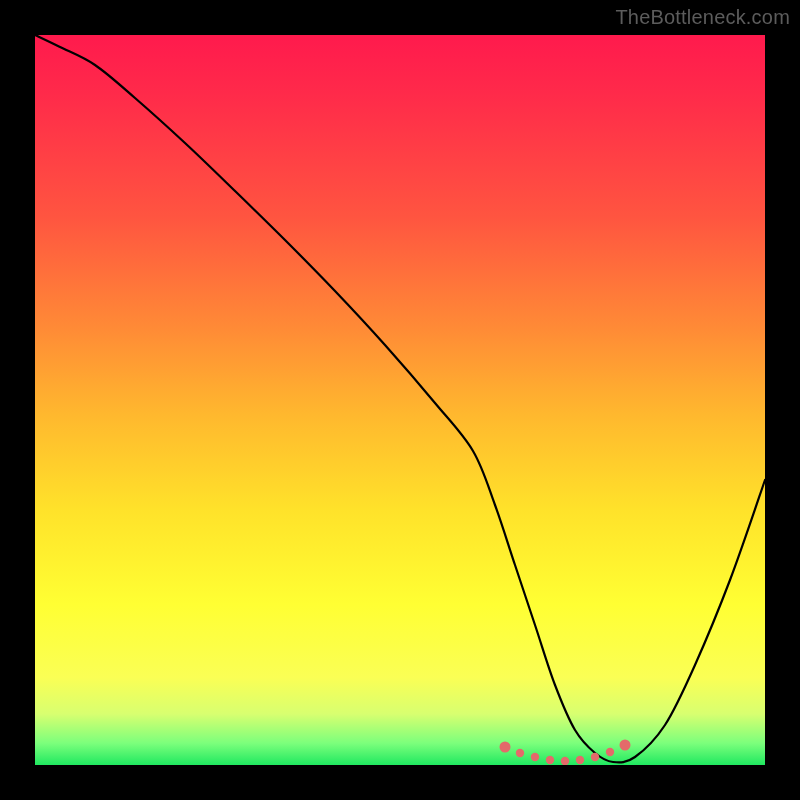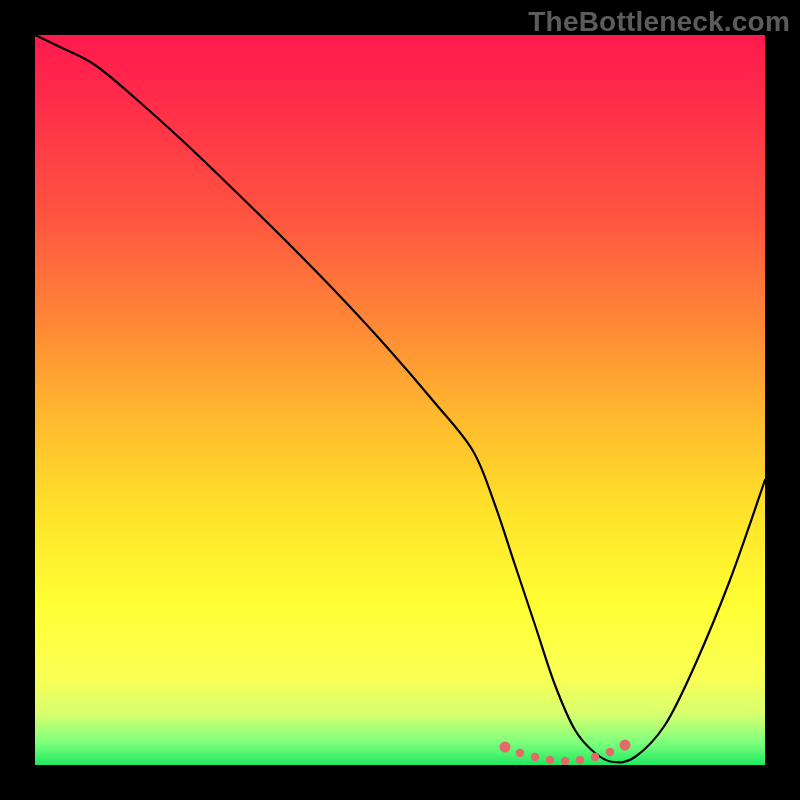--- a/index.html
+++ b/index.html
@@ -44,22 +44,22 @@
   }
   .curve {
     position: absolute;
     left: 0; top: 0;
   }
   .watermark {
     position: absolute;
     top: 6px;
     right: 10px;
     font-family: Arial, Helvetica, sans-serif;
-    font-size: 28px;
-    font-weight: bold;
+    font-size: 20px;
+    font-weight: normal;
     color: #5c5c5c;
     letter-spacing: 0.2px;
   }
 </style>
 </head>
 <body>
 
 <div class="frame">
 
   <div class="watermark">TheBottleneck.com</div>

